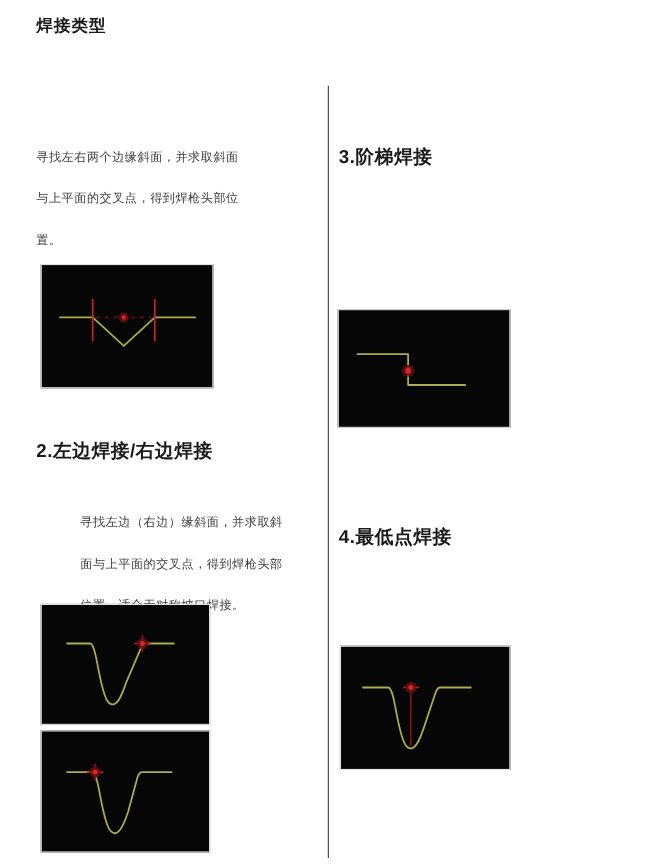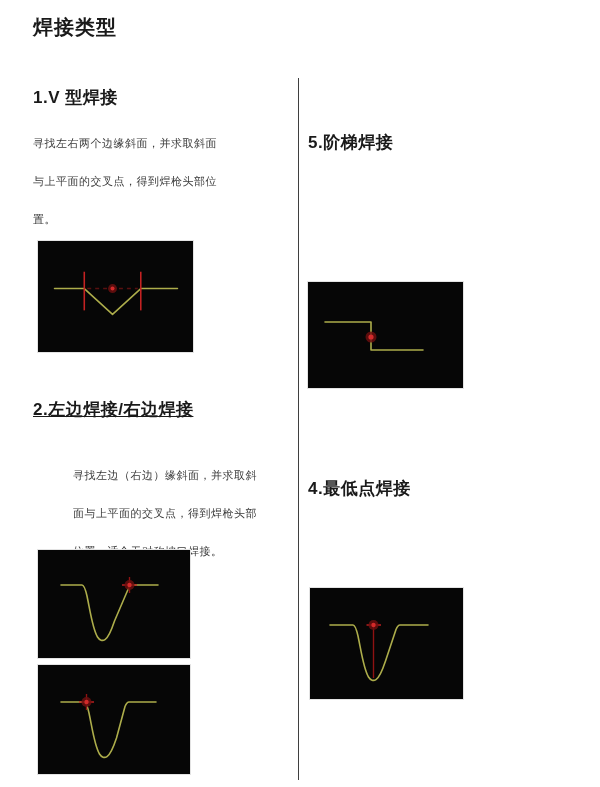--- a/index.html
+++ b/index.html
@@ -8,21 +8,21 @@
     position: relative;
     width: 600px;
     height: 787px;
     background: var(--page-bg, #ffffff);
     font-family: "Liberation Sans", "DejaVu Sans", sans-serif;
     overflow: hidden;
   }
   .page-title {
     position: absolute;
     left: 33px; top: 14px;
-    font-size: 20px;
+    font-size: 15px;
     font-weight: bold;
     color: var(--heading-color, #1a1a1a);
     letter-spacing: 1px;
     font-family: Liberation Serif, serif;
   }
   .divider {
     position: absolute;
     left: 298px; top: 78px;
     width: 1px; height: 702px;
     background: var(--divider-color, #3f3f3f);
@@ -37,21 +37,21 @@
   .sec-body {
     position: absolute;
     font-size: 11px;
     line-height: 38px;
     color: var(--text-color, #3a3a3a);
     white-space: pre-line;
     letter-spacing: 0.5px;
   }
   .h1 { left: 33px; top: 86px; }
   .p1 { left: 33px; top: 124px; width: 268px; }
-  .h2 { left: 33px; top: 398px; text-decoration: underline; }
+  .h2 { left: 33px; top: 398px; }
   .p2 { left: 33px; top: 456px; width: 268px; margin-left: 40px; }
   .h3 { left: 308px; top: 131px; }
   .p3 { left: 308px; top: 168px; width: 276px; }
   .h4 { left: 308px; top: 440px; margin-top: 37px; }
   .p4 { left: 308px; top: 472px; width: 280px; }
   .diagram {
     position: absolute;
     background: var(--diagram-bg, #060606);
     border: 1px solid #e3e3e3;
   }
@@ -71,21 +71,20 @@
 </style>
 </head>
 <body>
 
 <div class="page">
 
   <div class="page-title">焊接类型</div>
 
   <div class="divider"></div>
 
-  <div class="sec-heading h1">1.V 型焊接</div>
   <div class="sec-body p1">寻找左右两个边缘斜面，并求取斜面
 与上平面的交叉点，得到焊枪头部位
 置。</div>
   <figure class="diagram img1">
     <svg viewBox="0 0 155 112">
       <path class="yl" d="M16 48 H46 L74.5 74 L103 48 H140"></path>
       <line class="rdash" x1="49" y1="48" x2="100" y2="48"></line>
       <line class="rv" x1="46" y1="31" x2="46" y2="70"></line>
       <line class="rv" x1="103" y1="31" x2="103" y2="70"></line>
       <circle class="rhalo" cx="74.5" cy="48" r="4.5"></circle>
@@ -109,21 +108,21 @@
   <figure class="diagram img3">
     <svg viewBox="0 0 152 109">
       <path class="yl" d="M23 37 H46 C48 37 49.5 41.5 51 48 C54 62 56.5 81 61.5 89 C63.5 92.3 66.5 93.2 69 91.6 C72.5 89.4 75.5 82 78.5 73 L87 41.5 C87.9 39.4 89 37 91 37 H118"></path>
       <line class="rv2" x1="48.5" y1="29" x2="48.5" y2="45"></line>
       <line class="rh2" x1="41" y1="37" x2="56" y2="37"></line>
       <circle class="rhalo" cx="48.5" cy="37" r="5"></circle>
       <circle class="rdot" cx="48.5" cy="37" r="2.2"></circle>
     </svg>
   </figure>
 
-  <div class="sec-heading h3">5.阶梯焊接</div>
+  <div class="sec-heading h3">3.阶梯焊接</div>
   <figure class="diagram imgS">
     <svg viewBox="0 0 155 106">
       <path class="yl" d="M17 40 H63 V68 H115"></path>
       <circle class="rhalo" cx="63" cy="55" r="5.5"></circle>
       <circle class="rdot" cx="63" cy="55" r="2.6"></circle>
     </svg>
   </figure>
 
   <div class="sec-heading h4">4.最低点焊接</div>
   <figure class="diagram img4">

